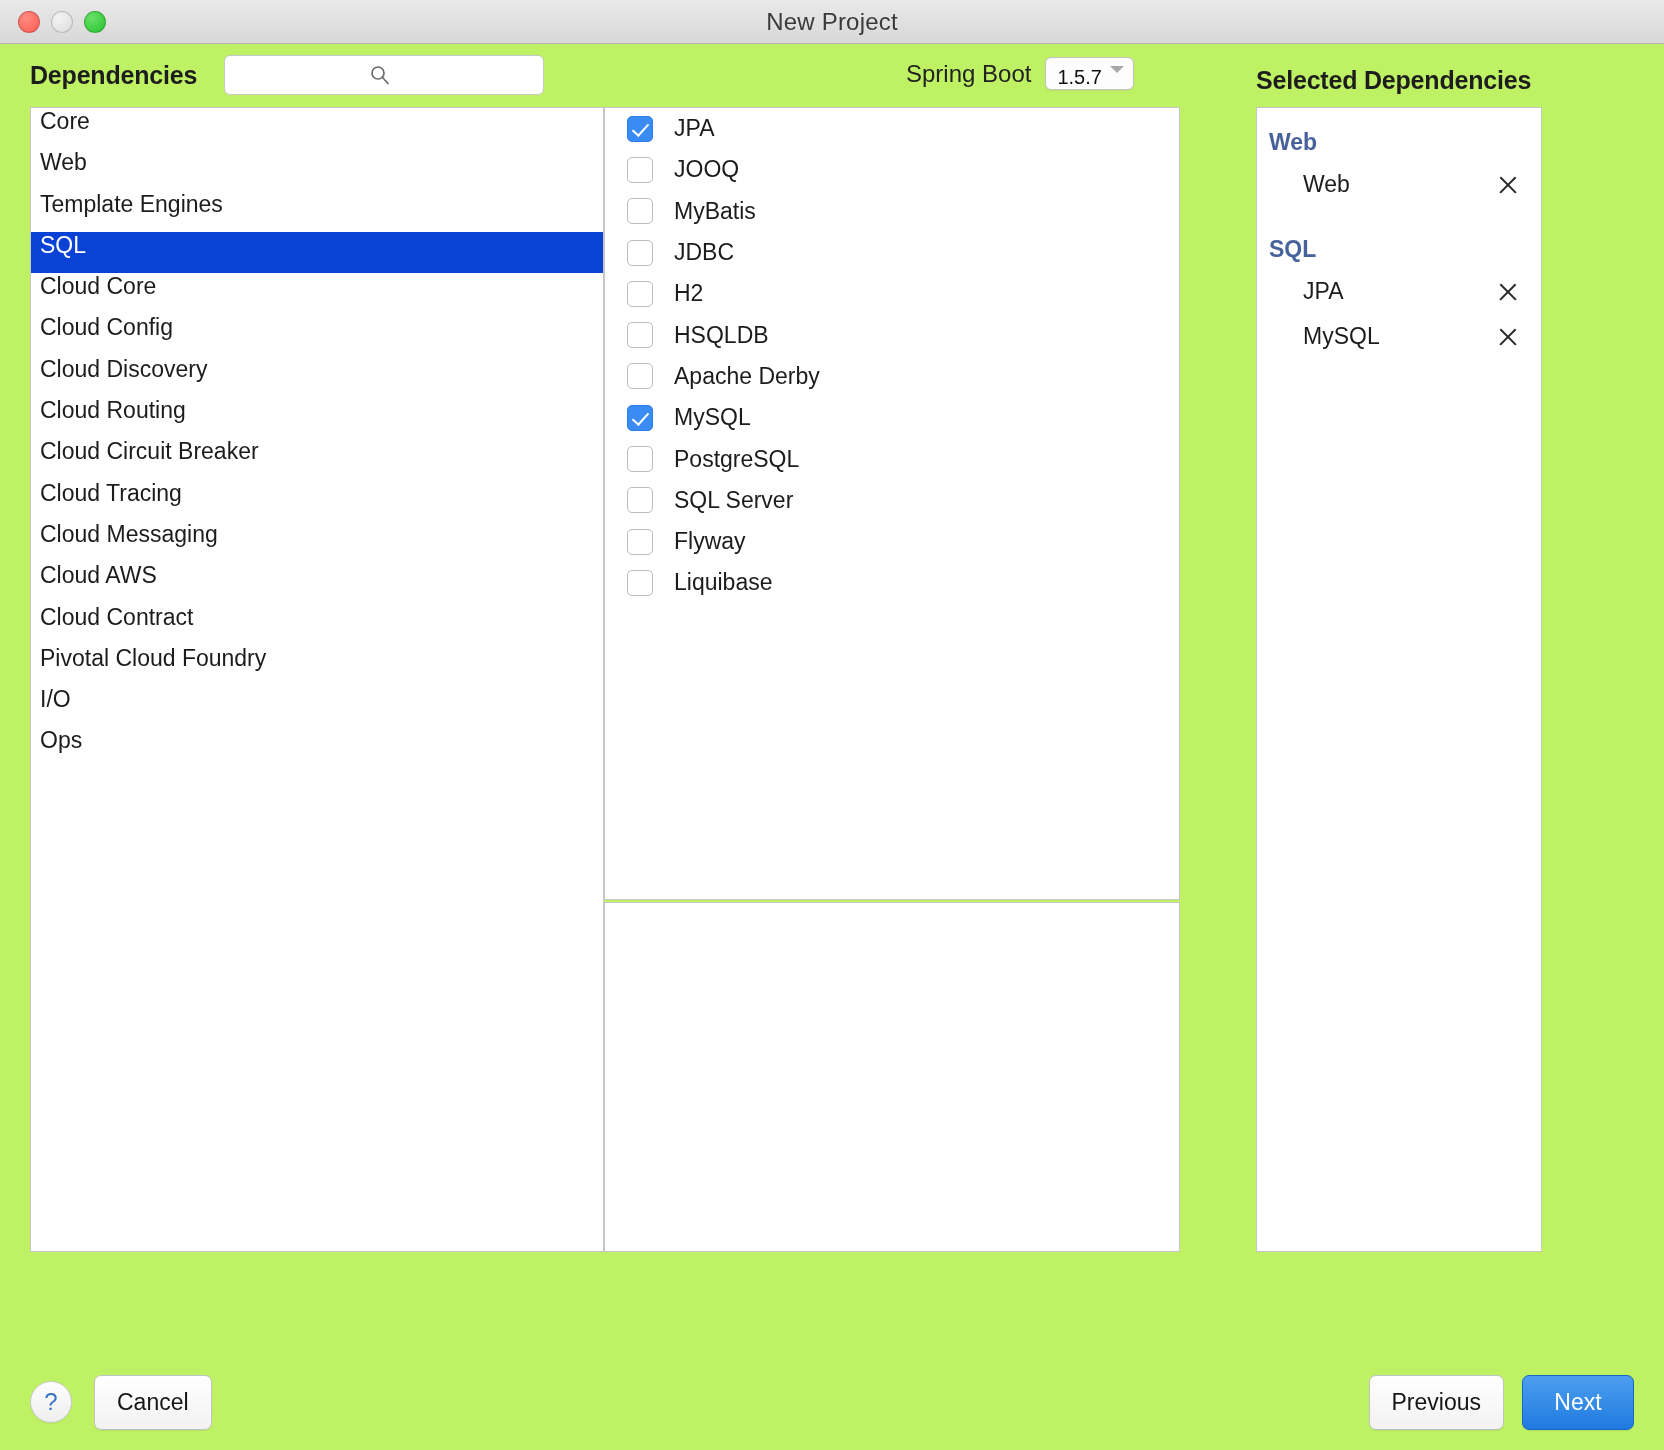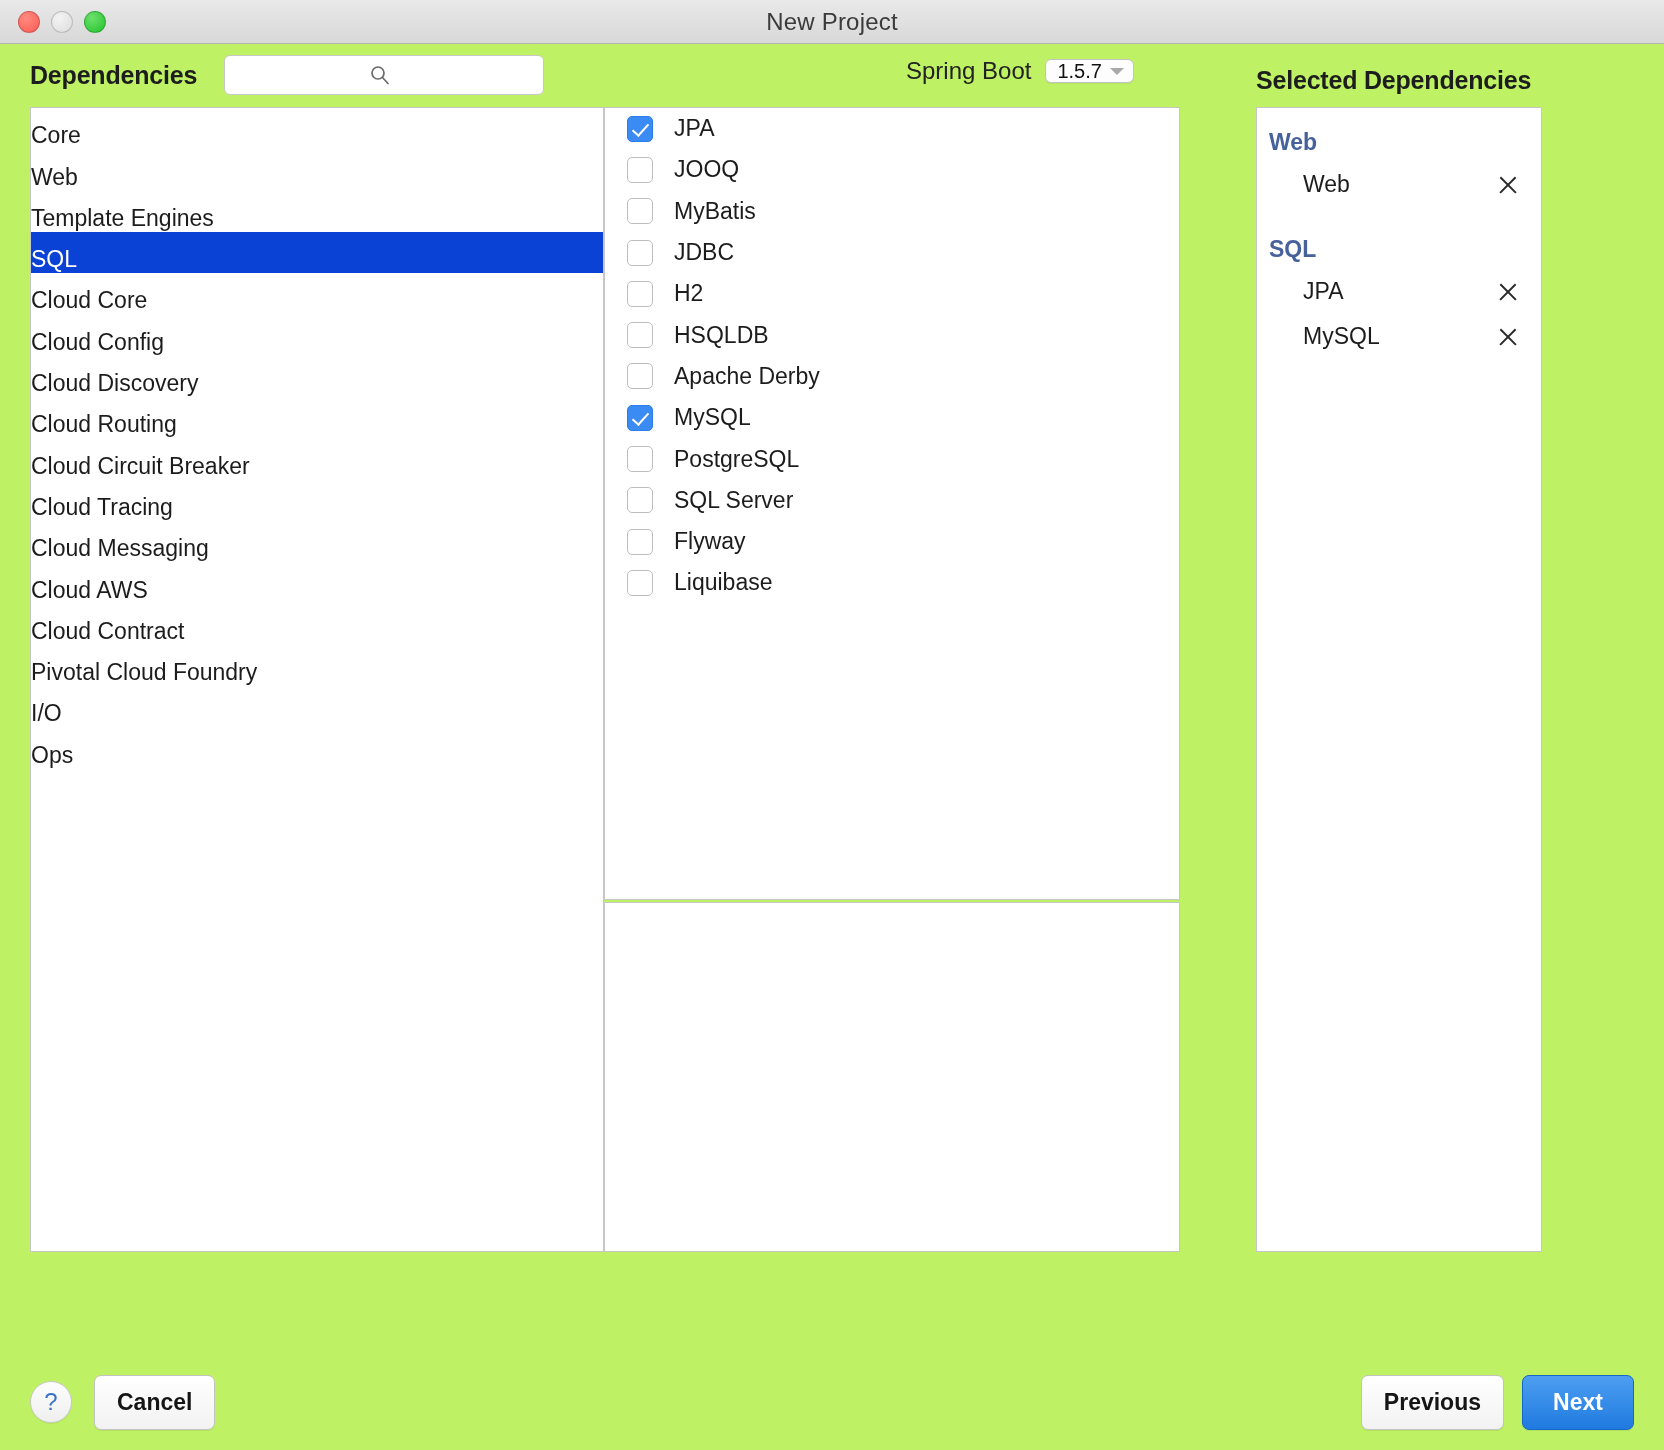--- a/index.html
+++ b/index.html
@@ -100,29 +100,28 @@
     top: 13px;
     display: flex;
     align-items: center;
     gap: 14px;
   }
   .springboot-label {
     font-size: 24px;
     color: #222;
   }
   .version-select {
-    height: 24px;
+    height: 33px;
     min-width: 84px;
     background: #fdfdfd;
     border: 1px solid #c3c3c3;
     border-radius: 6px;
     display: flex;
-    align-items: center;
     justify-content: space-between;
-    padding: 0 9px 0 11px;
+    padding: 8px 9px 0 11px;
     gap: 8px;
     box-shadow: 0 1px 1px rgba(0,0,0,0.06);
   }
   .version-value { font-size: 20px; color: #111; }
   .caret-down {
     width: 0; height: 0;
     border-left: 7px solid transparent;
     border-right: 7px solid transparent;
     border-top: 7px solid #a9a9a9;
   }
@@ -150,21 +149,22 @@
     top: 1px;
     width: 574px;
     height: 1145px;
     background: #ffffff;
     border: 1px solid #c6c6c6;
     overflow: hidden;
   }
   .cat-item {
     height: 41.3px;
     display: flex;
-    align-items: flex-end;
+    align-items: flex-start;
+    padding-left: 9px;
     font-size: 23px;
     color: #1c1c1c;
     white-space: nowrap;
   }
   .cat-item.selected {
     background: #0a42d6;
     color: #ffffff;
   }
 
   
@@ -295,21 +295,20 @@
     padding: 0 22px;
     border-radius: 7px;
     border: 1px solid #c3c3c3;
     background: linear-gradient(to bottom, #ffffff, #f2f2f2);
     font-size: 23px;
     color: #151515;
     display: flex;
     align-items: center;
     justify-content: center;
     box-shadow: 0 1px 1px rgba(0,0,0,0.07);
-    font-weight: bold;
   }
   .btn-cancel { margin-left: 22px; }
   .footer-right {
     position: absolute;
     right: 30px;
     display: flex;
     align-items: center;
     gap: 18px;
   }
   .btn-primary {

